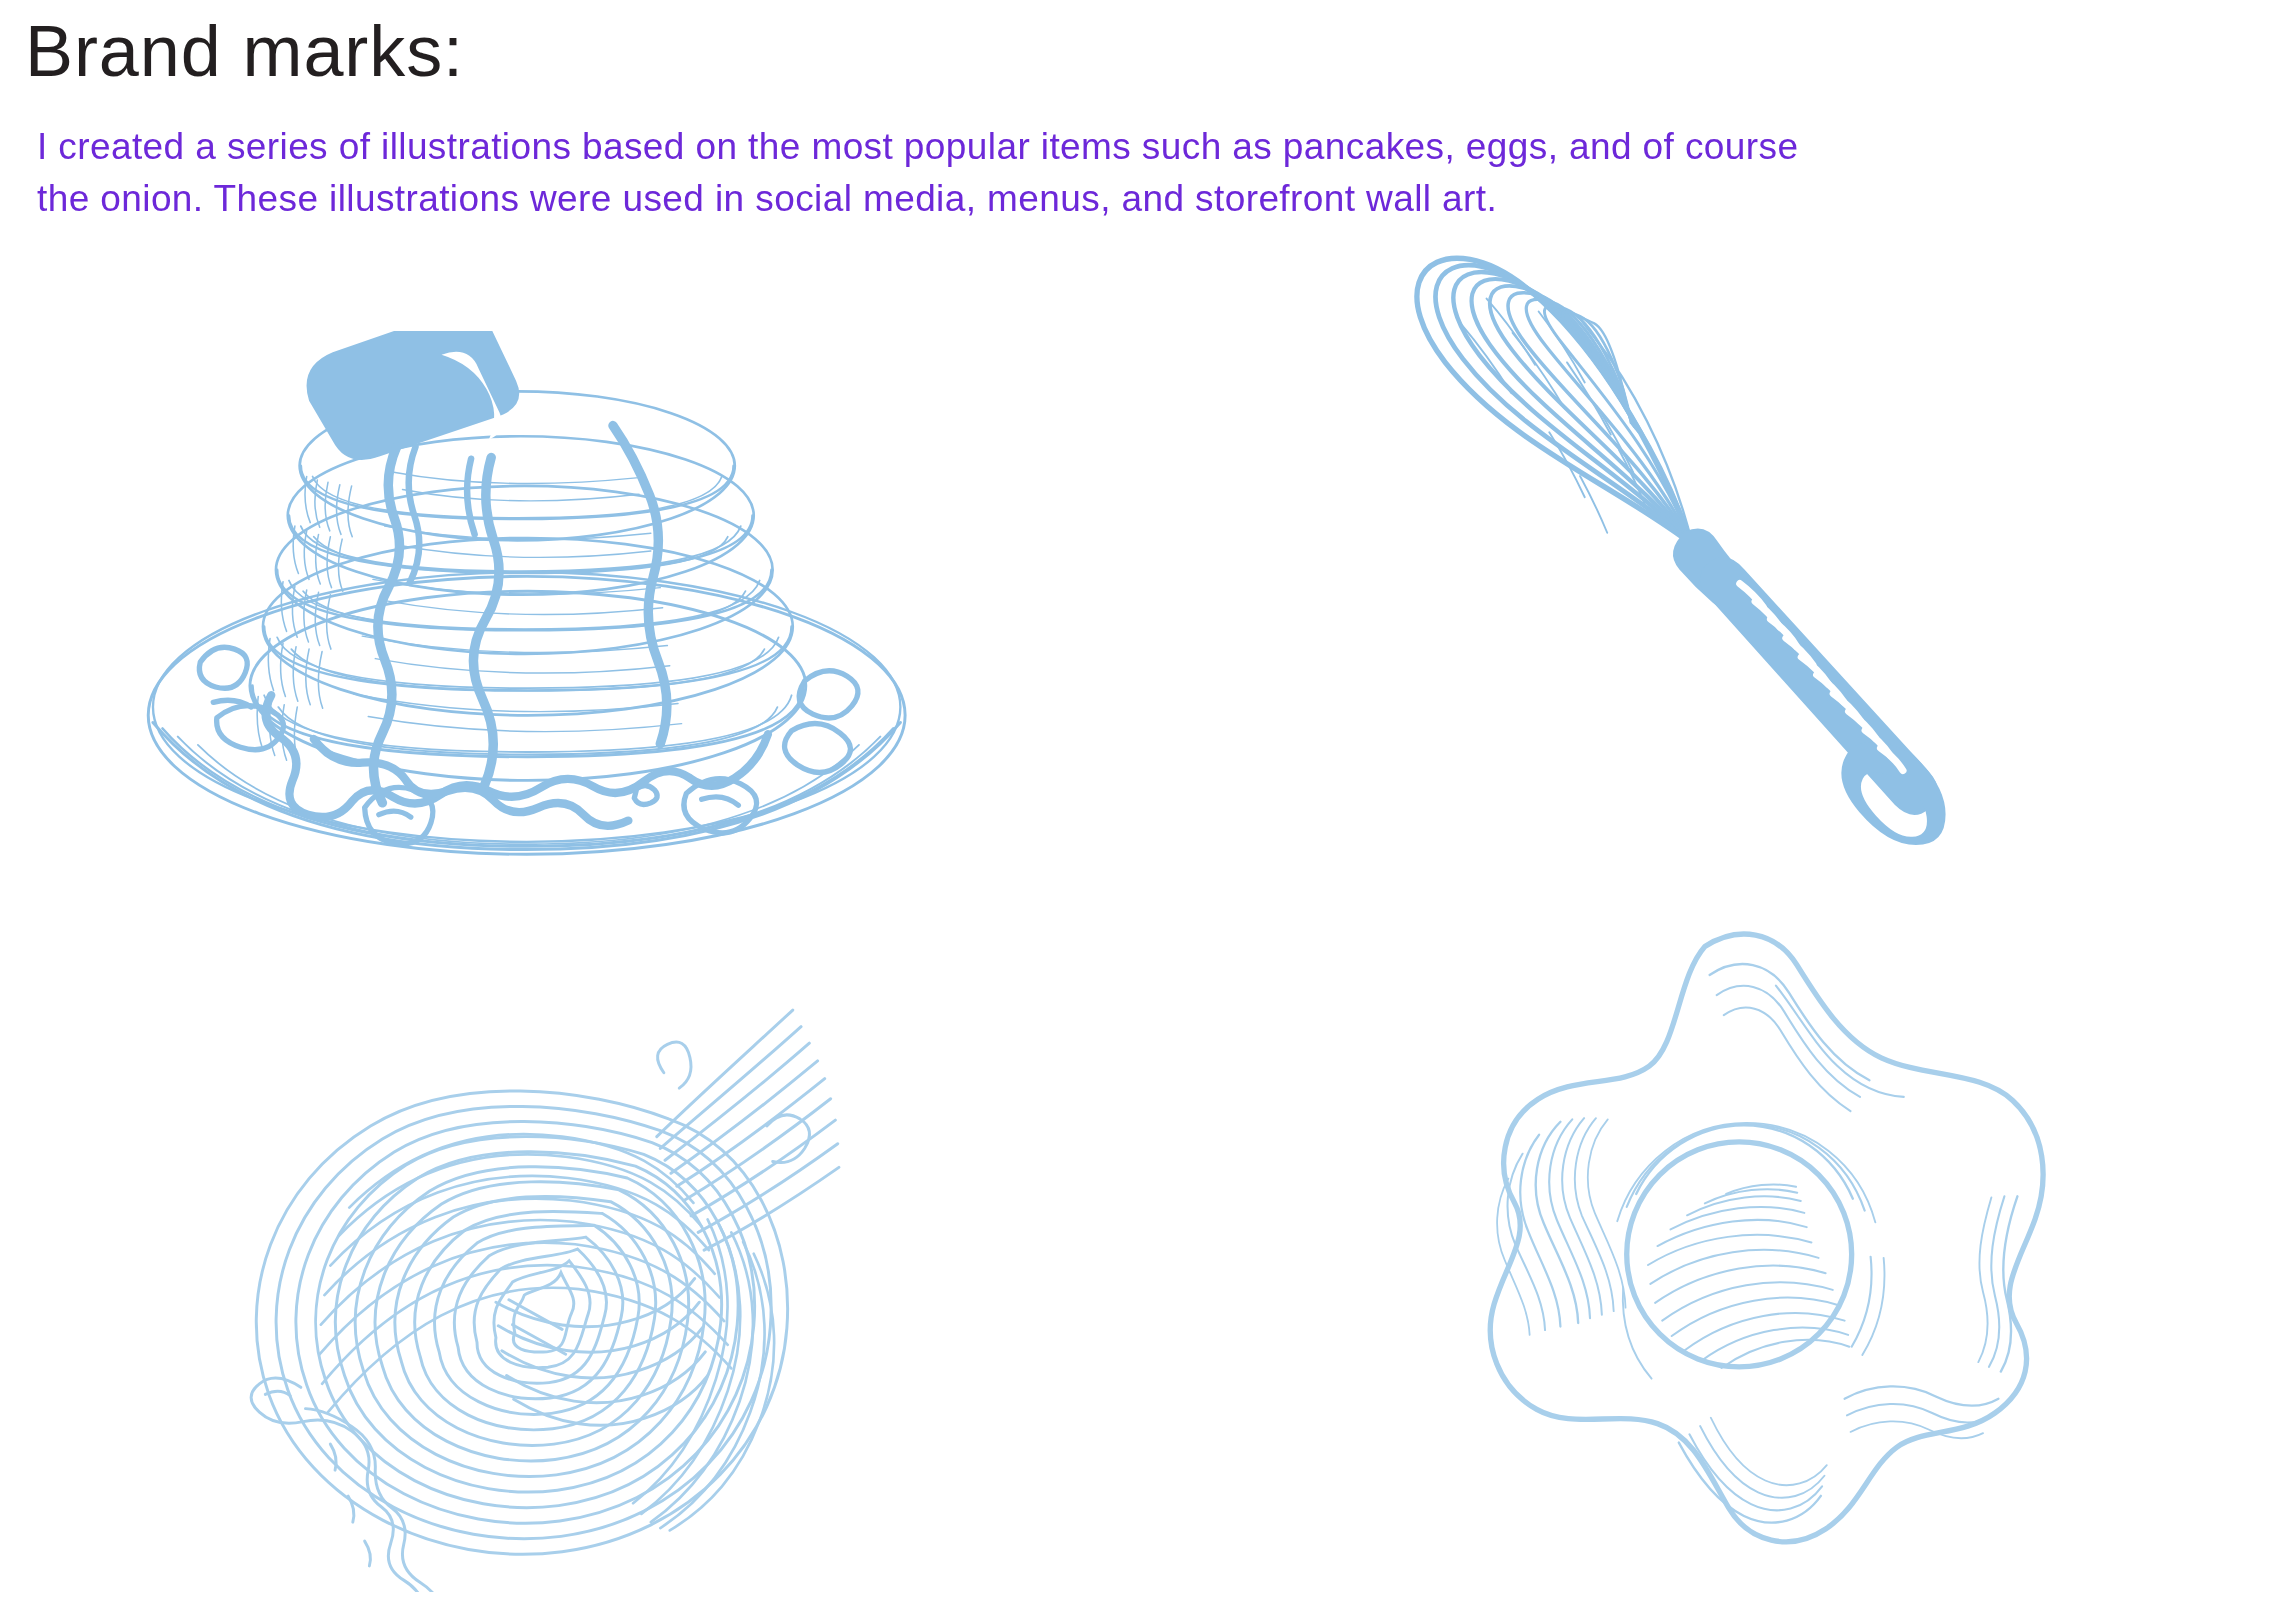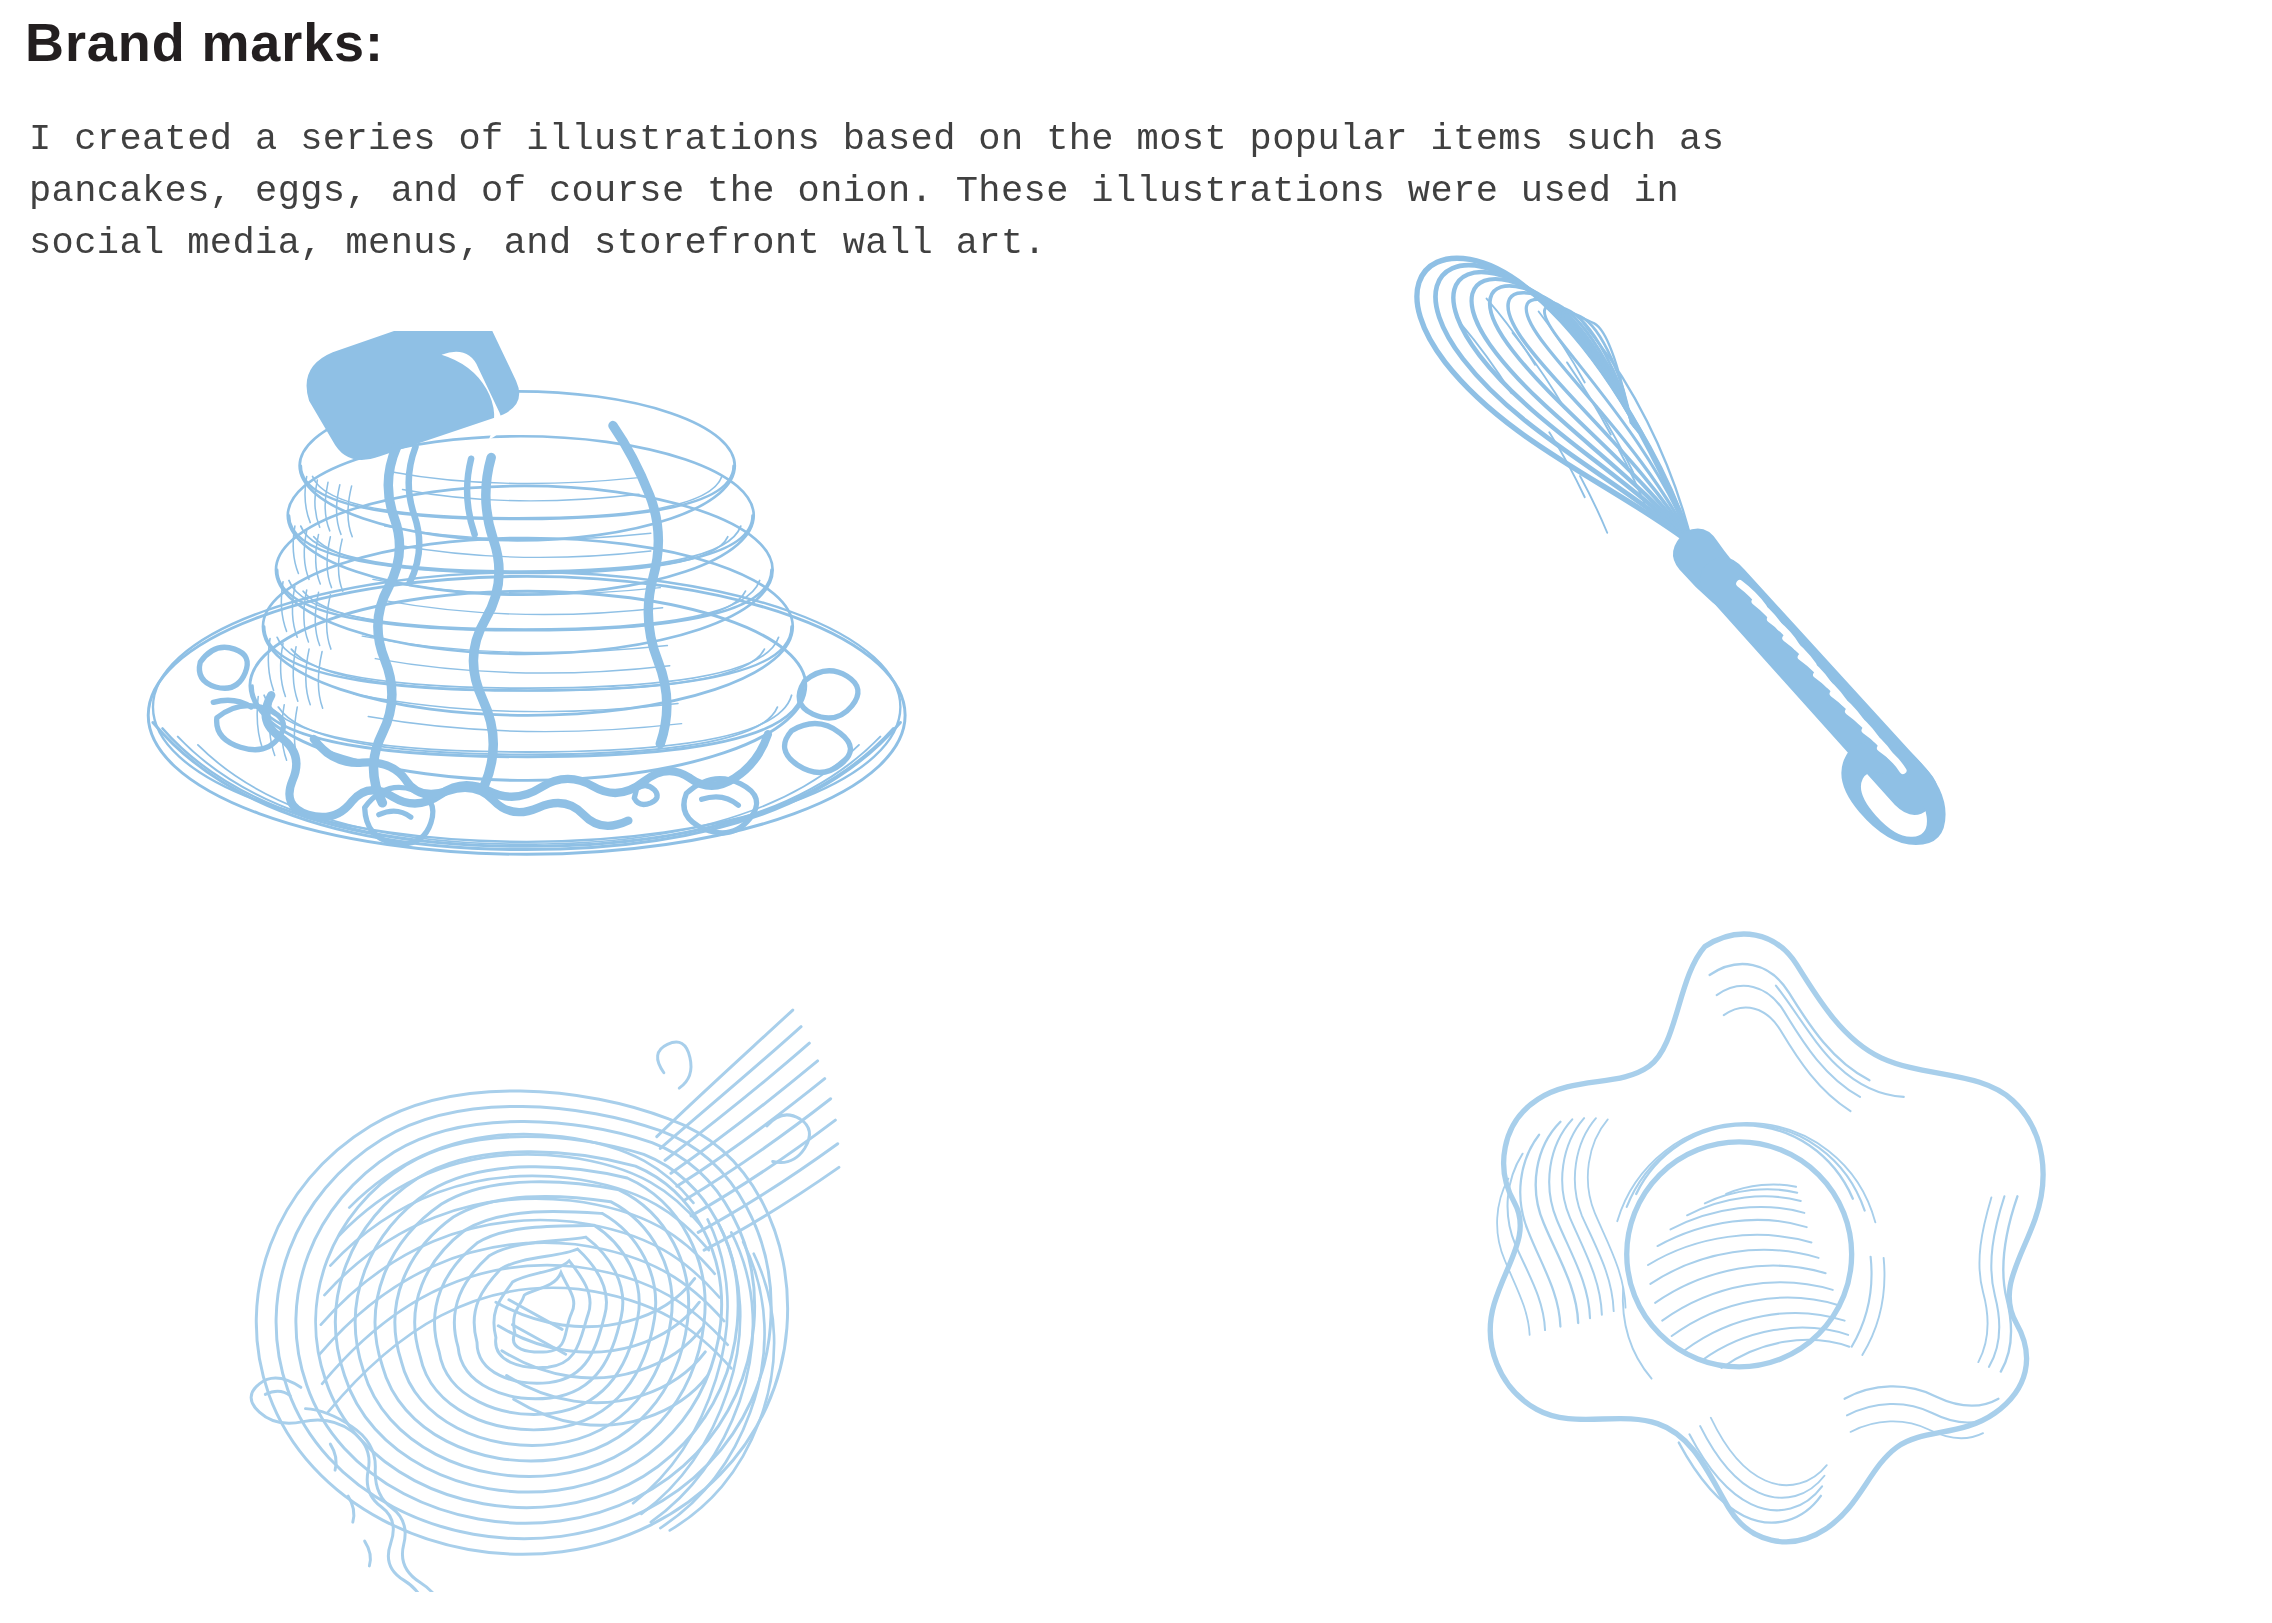--- a/index.html
+++ b/index.html
@@ -2,28 +2,28 @@
 <html style="font-size:9.5px"><head>
 <meta charset="utf-8">
 <style>
   html,body{margin:0;padding:0;background:#ffffff;}
   body{
     width:2273px;height:1623px;position:relative;overflow:hidden;
     font-family:"Liberation Sans","DejaVu Sans",sans-serif;
     -webkit-font-smoothing:antialiased;
   }
   #heading{
-    font-size:54px;font-weight:700;color:#231f20;letter-spacing:0.9px;
+    font-size:72px;font-weight:400;color:#231f20;letter-spacing:0.9px;
     line-height:1.0;margin:0;padding:0;position:absolute;left:25px;top:15.4px;
     white-space:nowrap;
   }
   #intro{
     position:absolute;left:25px;top:109px;width:1775px;
-    font-size:37px;font-weight:300;color:#404040;letter-spacing:0.4px;
-    line-height:52px;margin:4px;padding:0;font-family:Liberation Mono, monospace;
+    font-size:37px;font-weight:300;color:#6d28d9;letter-spacing:0.4px;
+    line-height:52px;margin:12px;padding:0;
   }
   .art{position:absolute;}
   #pancake-art{left:136px;top:331px;width:805px;height:544px;}
   #whisk-art{left:1361px;top:237px;width:651px;height:627px;}
   #onion-art{left:231px;top:971px;width:615px;height:621px;}
   #egg-art{left:1397px;top:911px;width:669px;height:663px;}
   svg{display:block;width:100%;height:100%;}
 </style>
 </head>
 <body>

